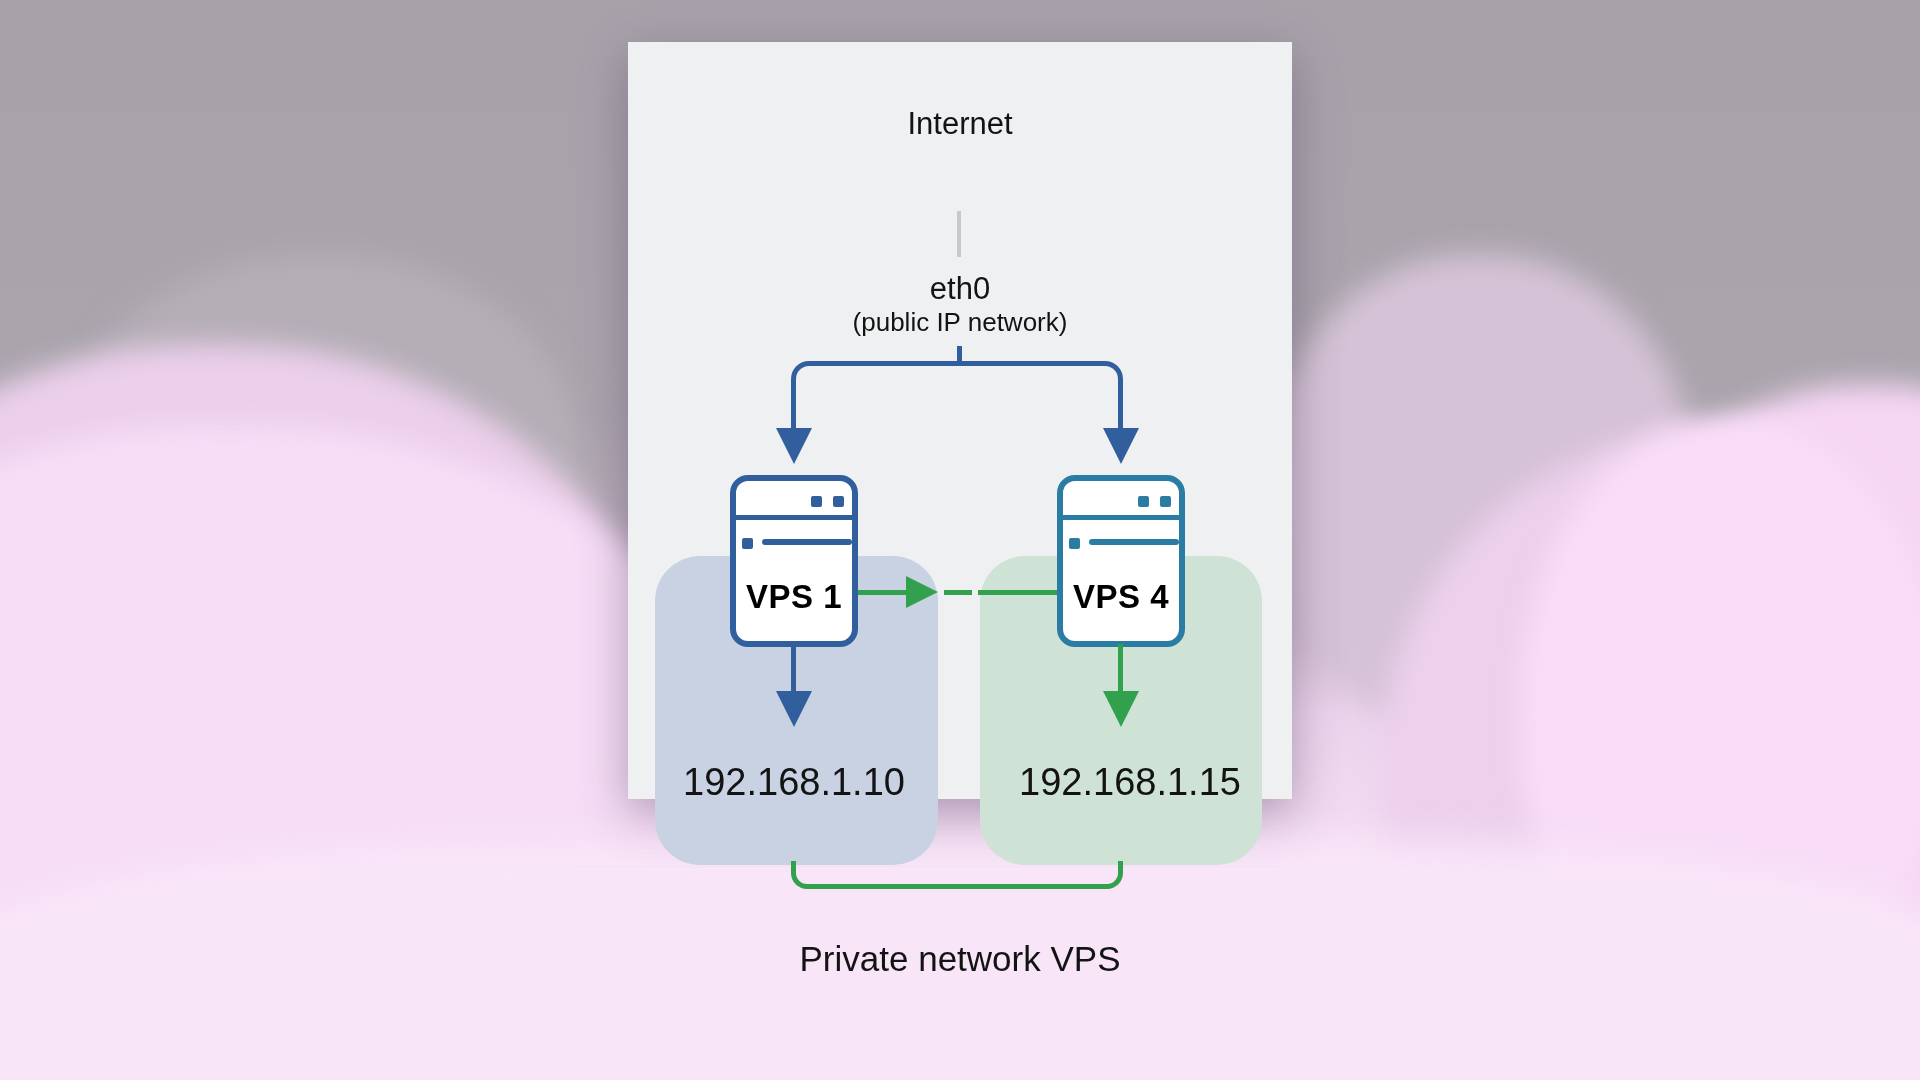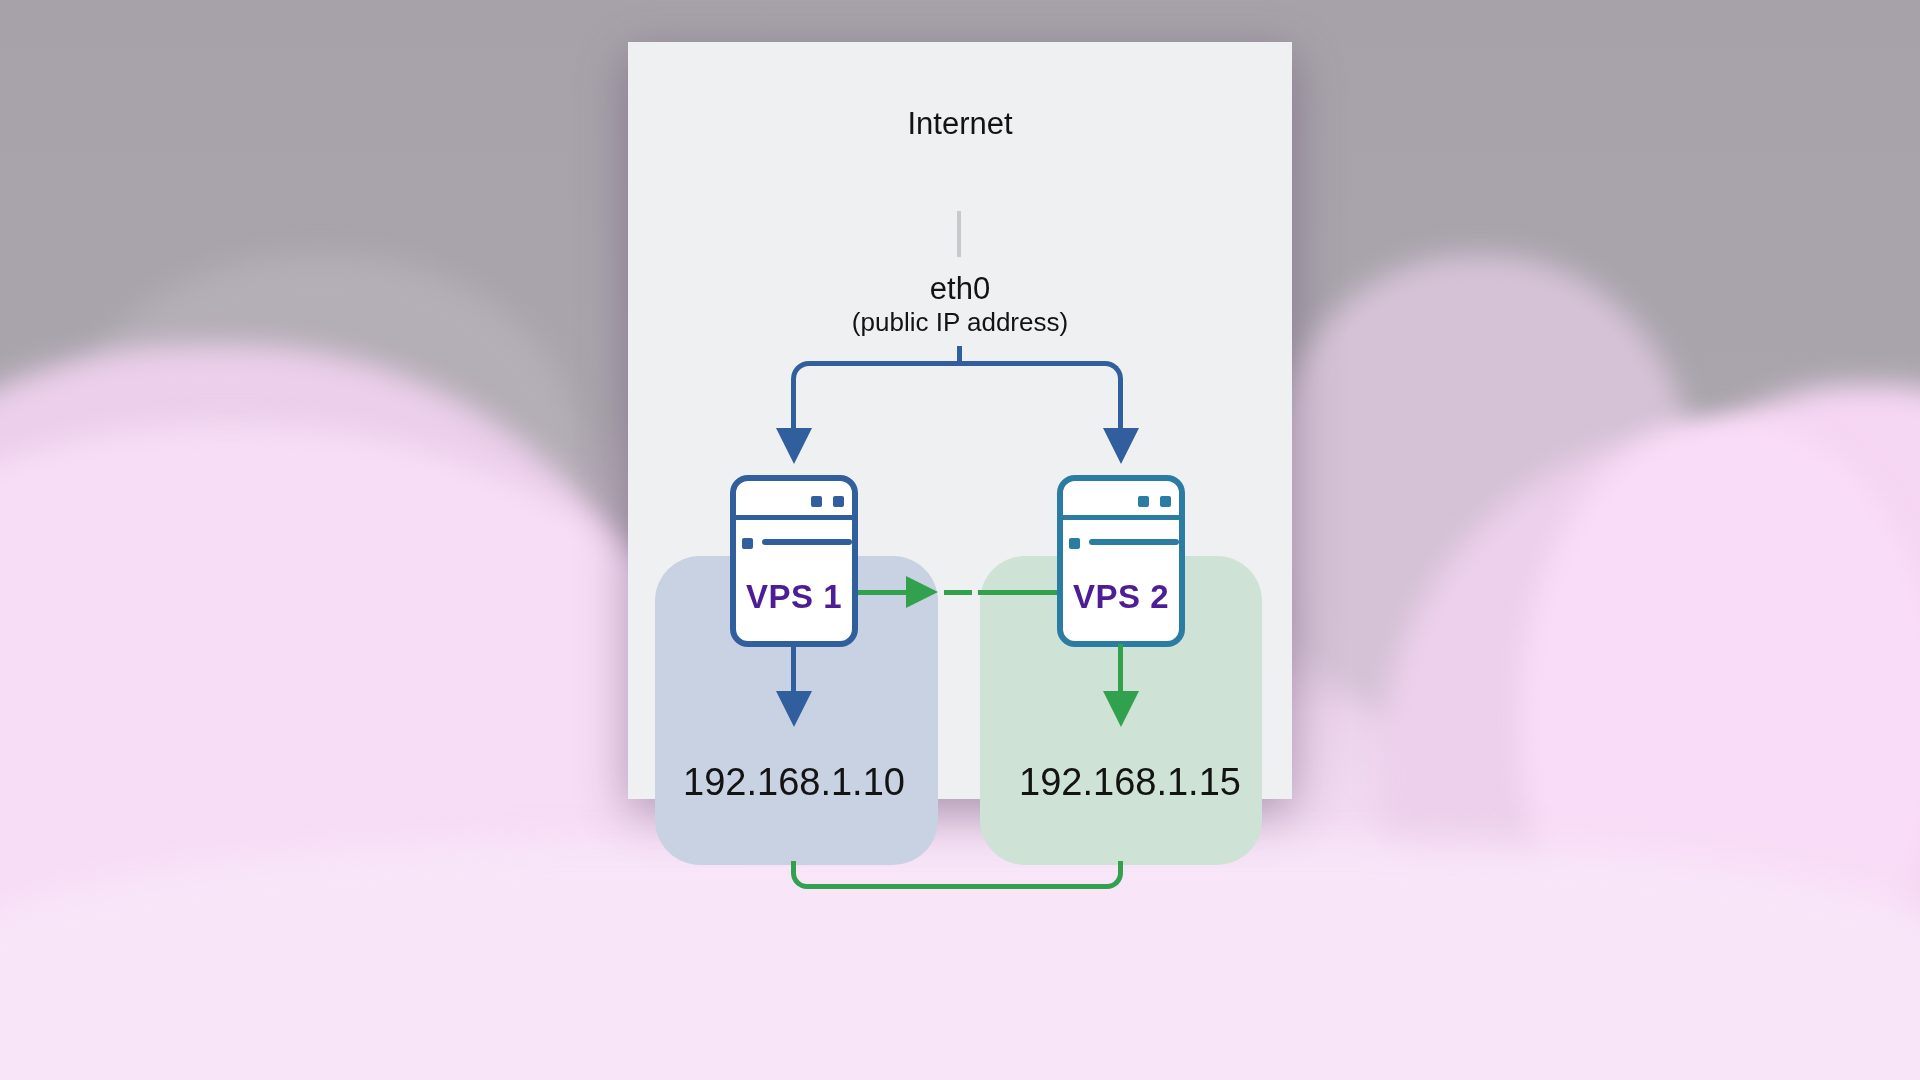--- a/index.html
+++ b/index.html
@@ -53,21 +53,21 @@
   .server{position:absolute;top:433px;width:128px;height:172px;box-sizing:border-box;
           background:#ffffff;border:6px solid currentColor;border-radius:18px;}
   .server.s1{left:102px;color:#315f9e;}
   .server.s2{left:429px;color:#2b7ca3;}
   .server .dot{position:absolute;width:11px;height:11px;top:15px;background:currentColor;border-radius:2px;}
   .server .dot.d1{left:75px;} .server .dot.d2{left:97px;}
   .server .divider{position:absolute;left:0;right:0;top:34px;height:5px;background:currentColor;}
   .server .chip{position:absolute;left:6px;top:57px;width:11px;height:11px;background:currentColor;border-radius:2px;}
   .server .bar{position:absolute;left:26px;right:0;top:58px;height:6px;background:currentColor;border-radius:3px;}
   .server .label{position:absolute;left:0;right:0;top:97px;text-align:center;
-                 font-size:33px;line-height:38px;font-weight:700;color:#4c1d95;letter-spacing:0.5px;}
+                 font-size:33px;line-height:38px;font-weight:700;color:#000000;letter-spacing:0.5px;}
 
   
   .gseg{position:absolute;height:5px;background:#31a14e;top:548px;}
   .gseg.a{left:230px;width:48px;}
   .gseg.dash{left:316px;width:28px;}
   .gseg.b{left:350px;width:79px;}
   .ghead-right{position:absolute;left:278px;top:534px;width:0;height:0;
                border-top:16px solid transparent;border-bottom:16px solid transparent;
                border-left:32px solid #31a14e;}
 
@@ -107,21 +107,21 @@
   <div class="panel">
 
     <div class="txt lbl-internet">
       <div class="line-main">Internet</div>
     </div>
 
     <div class="gray-connector"></div>
 
     <div class="txt lbl-eth0">
       <div class="line-main">eth0</div>
-      <div class="line-sub-sm">(public IP address)</div>
+      <div class="line-sub-sm">(public IP network)</div>
     </div>
 
     <div class="branch-stub"></div>
     <div class="branch"></div>
     <div class="head-down hd-left"></div>
     <div class="head-down hd-right"></div>
 
     <div class="zone zone-blue"></div>
     <div class="zone zone-green"></div>
 
@@ -138,28 +138,29 @@
       <div class="bar"></div>
       <div class="label">VPS 1</div>
     </div>
 
     <div class="server s2">
       <div class="dot d1"></div>
       <div class="dot d2"></div>
       <div class="divider"></div>
       <div class="chip"></div>
       <div class="bar"></div>
-      <div class="label">VPS 2</div>
+      <div class="label">VPS 4</div>
     </div>
 
     <div class="shaft blue"></div>
     <div class="head-down hd-ip-left"></div>
     <div class="shaft green"></div>
     <div class="head-down green hd-ip-right"></div>
 
     <div class="txt ip ip1">192.168.1.10</div>
     <div class="txt ip ip2">192.168.1.15</div>
 
     <div class="bracket"></div>
 
+    <div class="txt footer-label">Private network VPS</div>
 
   </div>
 </div>
 
 </body></html>

